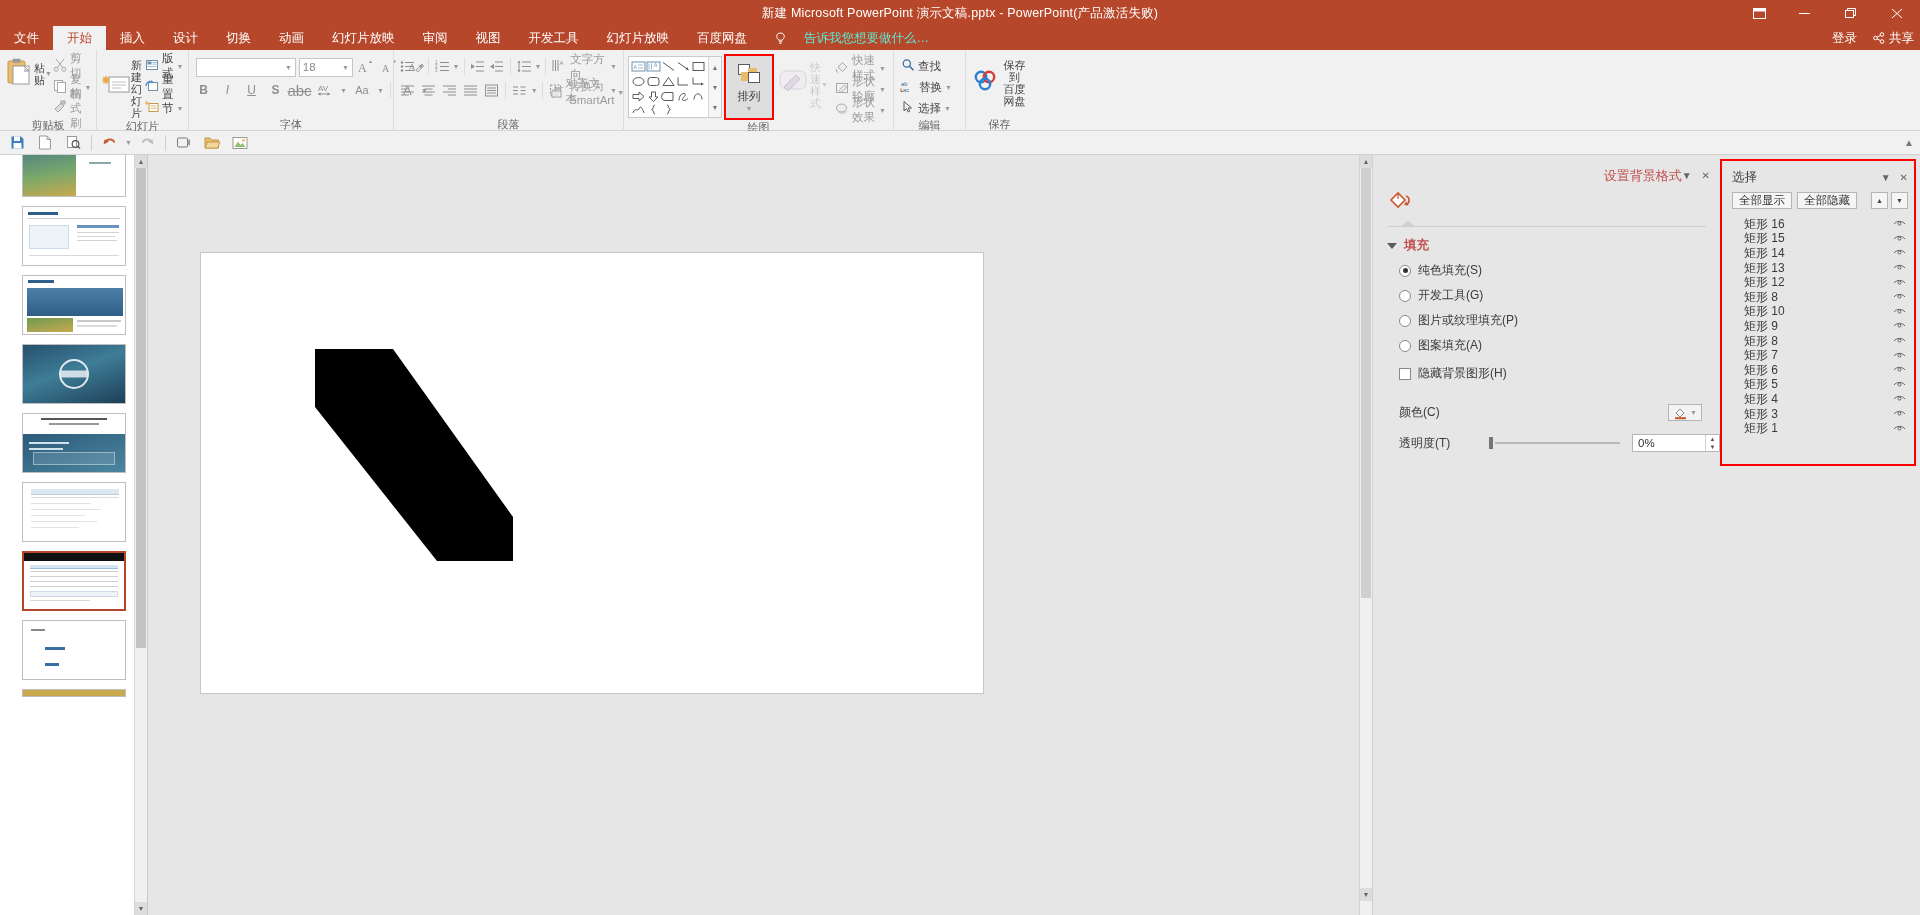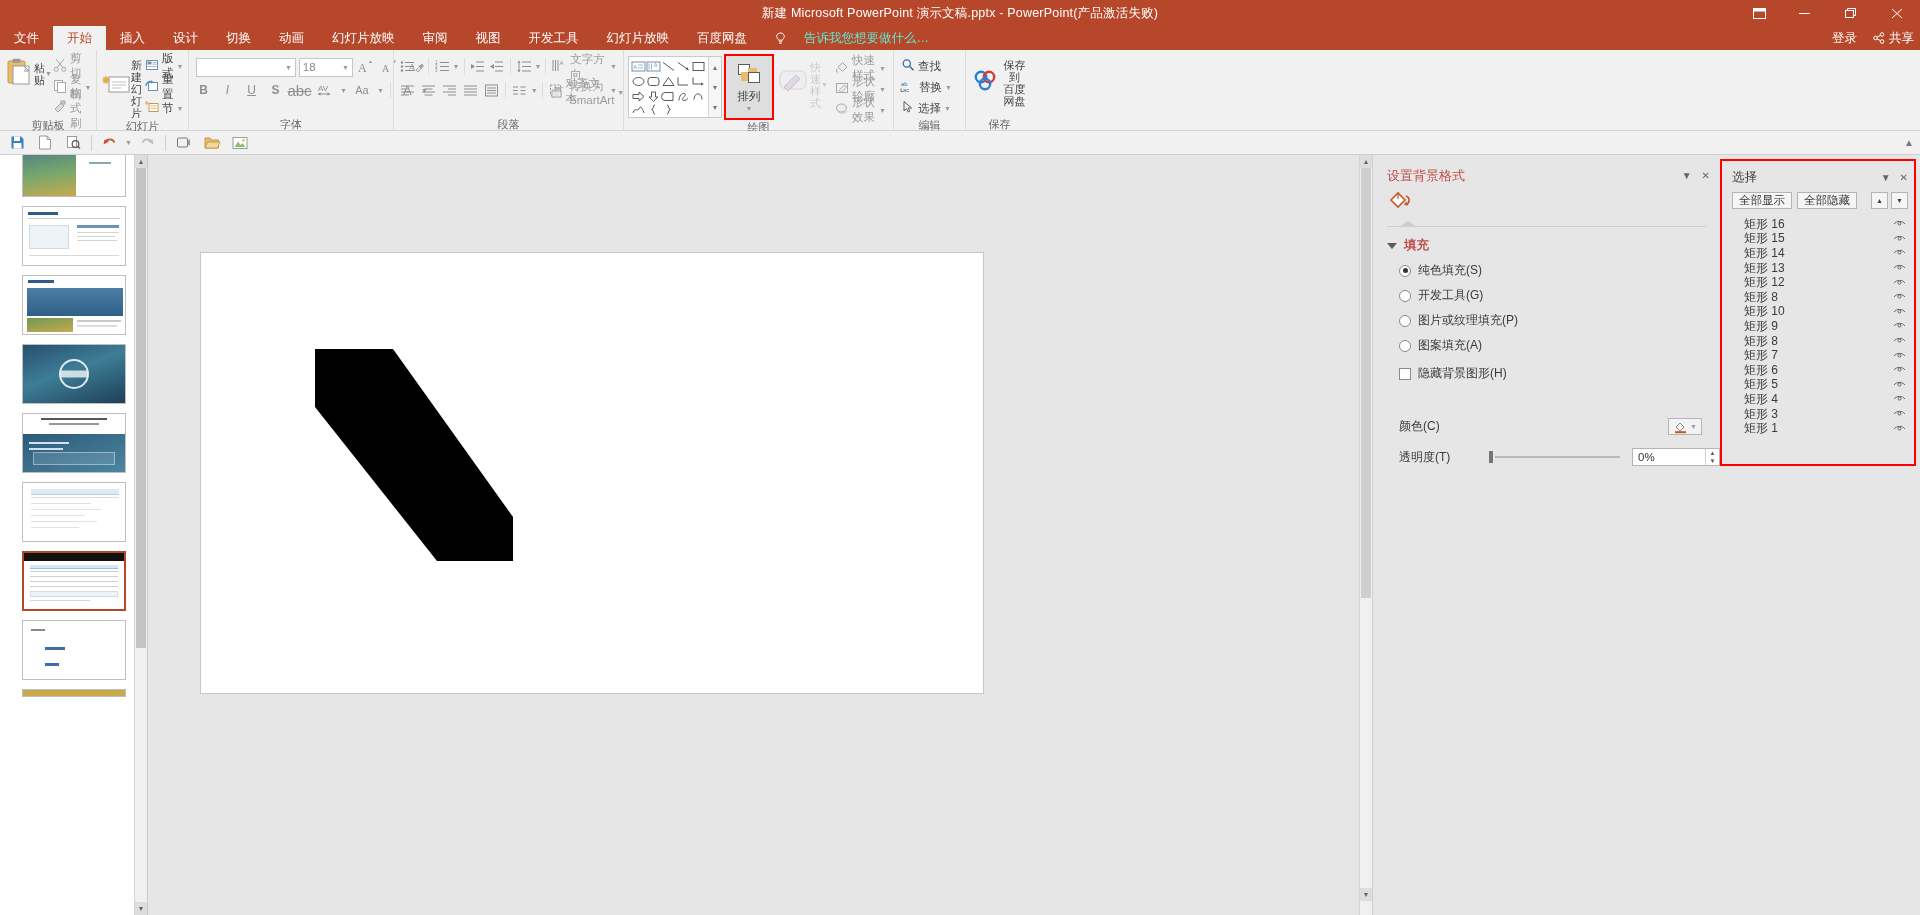--- a/index.html
+++ b/index.html
@@ -83,21 +83,21 @@
   .tsc-btn{ height:13px; display:flex; align-items:center; justify-content:center; font-size:7px; color:#666; background:#ddd;}
   .tsc-thumbpos{ position:absolute; left:1px; right:1px; background:#c3c3c3; }
   
   .slidearea{ position:absolute; left:148px; right:548px; top:0; bottom:0; }
   .slide{ position:absolute; background:#fff; border:1px solid #c6c6c6;}
   .blackshape{ position:absolute; }
   .varea-scroll{ position:absolute; right:0; top:0; width:13px; bottom:0; background:#f0f0f0; border-left:1px solid #d4d4d4;}
   
   .fmtpane{ position:absolute; right:200px; top:0; width:348px; bottom:0; background:#e6e6e6;
             border-left:1px solid #d0d0d0;}
-  .fmt-head{ display:flex; align-items:flex-start; justify-content:space-between; padding:12px 10px 0 14px;}
+  .fmt-head{ display:flex; align-items:flex-start; justify-content:flex-end; padding:12px 10px 0 14px;}
   .fmt-title{ color:#c0504d; font-size:13px; }
   .fmt-head-btns{ display:flex; gap:10px; color:#666; font-size:10px; padding-top:3px;}
   .fmt-sub-icon{ margin:4px 0 0 14px;}
   .fmt-divider{ margin:10px 14px 0 14px; height:1px; background:#cfcfcf; position:relative;}
   .fmt-divider .notch{ position:absolute; left:14px; top:-5px; width:0;height:0;
                        border-left:7px solid transparent;border-right:7px solid transparent;border-bottom:5px solid #cfcfcf;}
   .fmt-section{ margin:10px 0 0 14px; display:flex; align-items:center; gap:7px; color:#c0504d; font-size:12.5px; font-weight:bold;}
   .fmt-tri{ width:0;height:0;border-left:5px solid transparent;border-right:5px solid transparent;border-top:6px solid #5a5a5a;}
   .opt{ display:flex; align-items:center; gap:7px; margin:8px 0 0 26px; font-size:12px; color:#3b3b3b;}
   .radio{ width:12px;height:12px;border:1px solid #8a8a8a;border-radius:50%;background:#fff; position:relative;}
@@ -964,21 +964,21 @@
     </div>
     <div class="opt">
       <span class="radio"></span>
       <span>图案填充(A)</span>
     </div>
     <div class="opt" style="margin-top:11px">
       <span class="chk"></span>
       <span>隐藏背景图形(H)</span>
     </div>
 
-    <div class="fmt-row" style="margin-top:36px">
+    <div class="fmt-row" style="margin-top:22px">
       <span class="lab">颜色(C)</span>
       <span class="colorbtn">
         <svg width="15" height="13" viewBox="0 0 15 13">
             <path d="M3 7 L7 3 L11 7 L7 11 Z" fill="#f4f4f4" stroke="#8a8a8a"></path>
             <rect x="2" y="11.2" width="11" height="2" fill="#c8562d"></rect>
           </svg>
         <span class="caret">▼</span>
       </span>
     </div>
 

